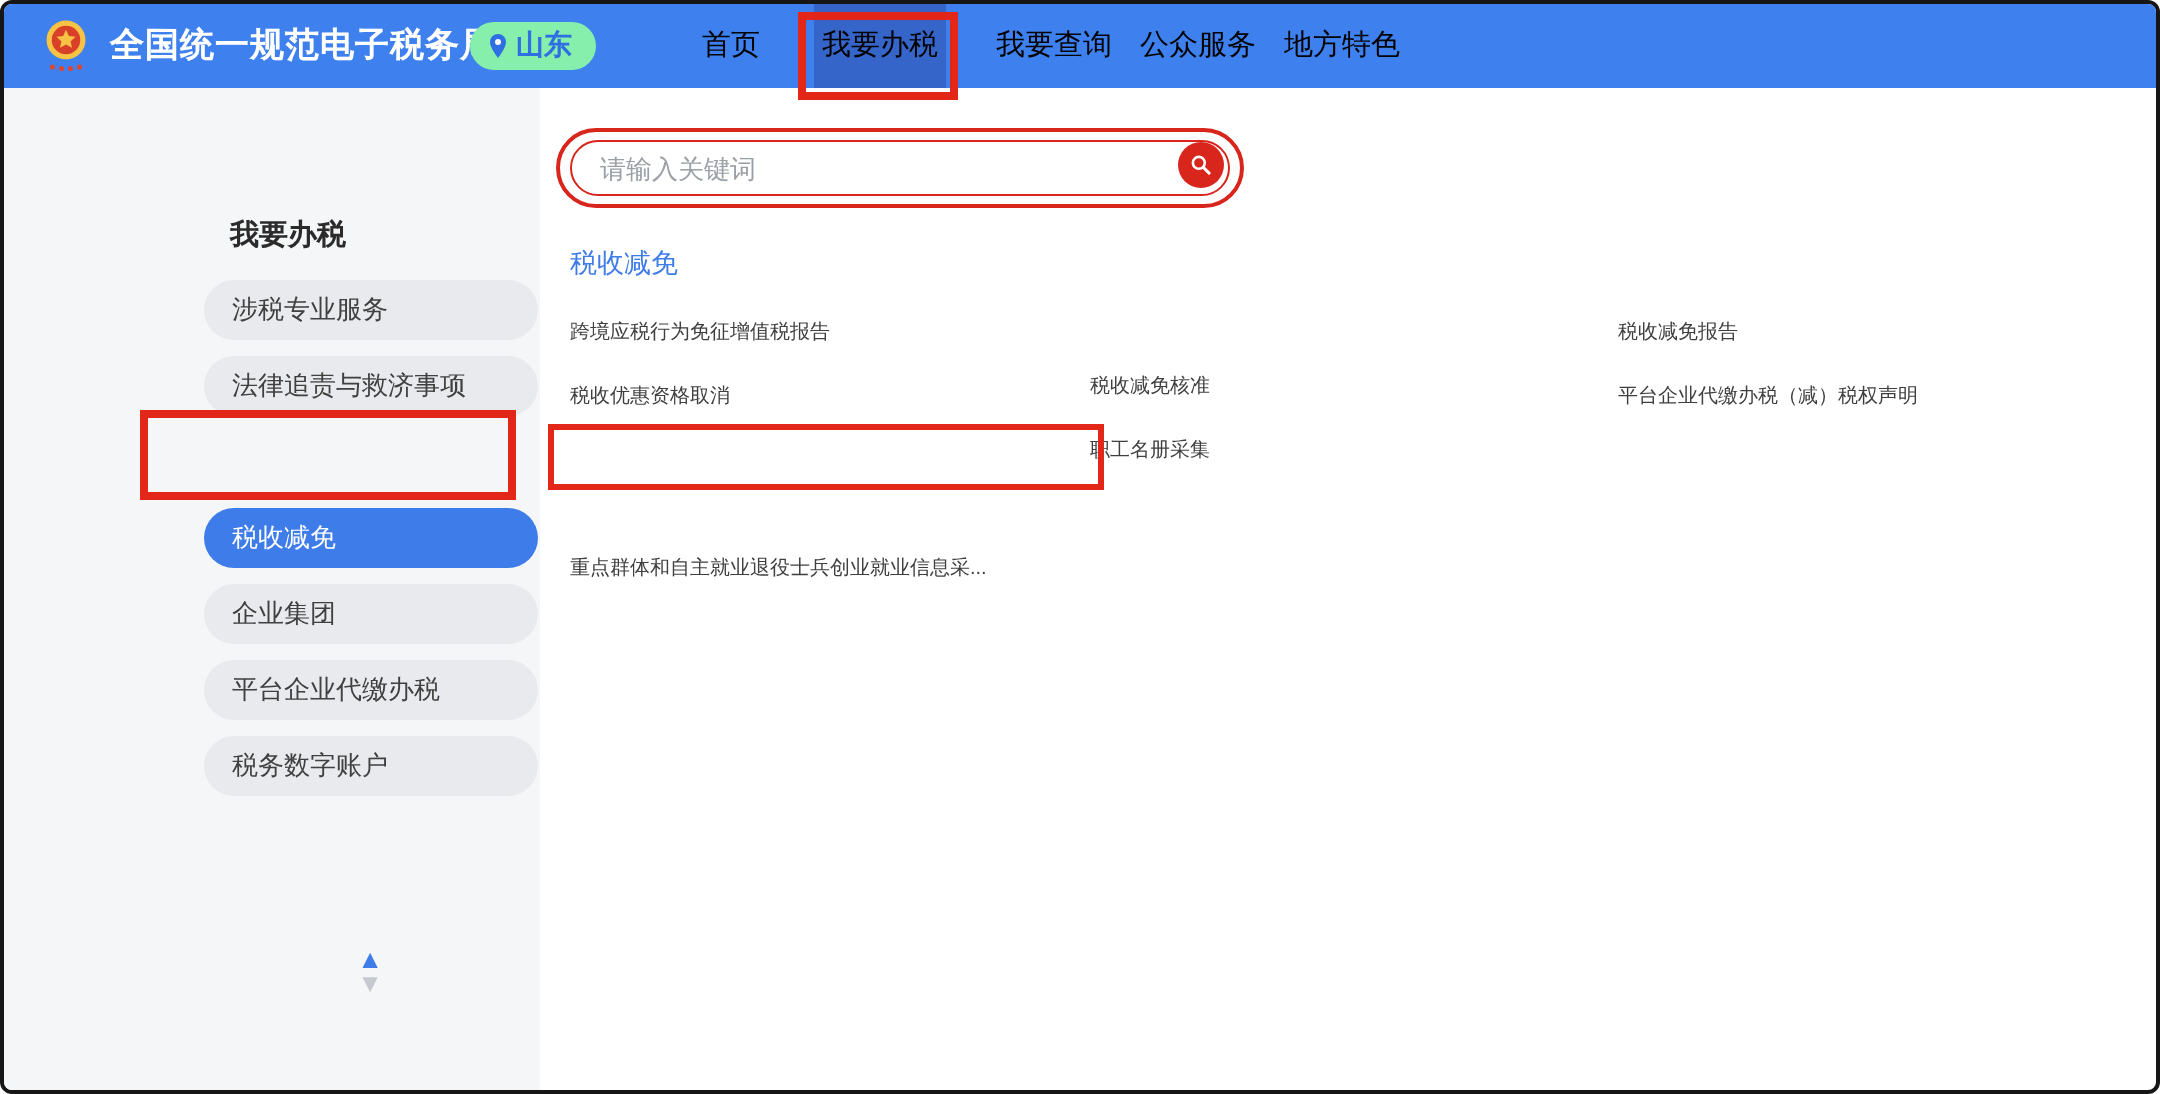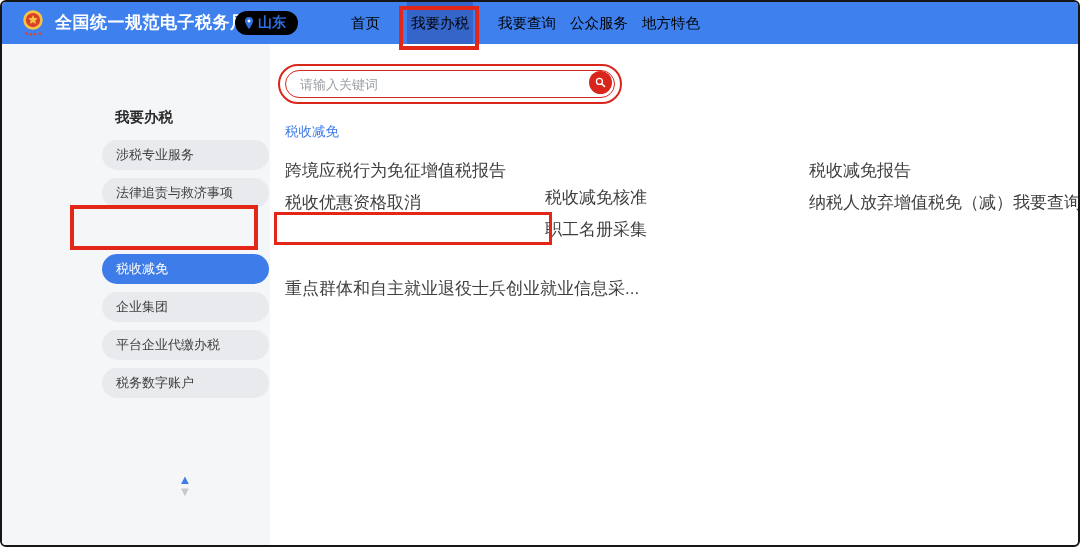--- a/index.html
+++ b/index.html
@@ -7,21 +7,21 @@
   body { font-family:"Liberation Sans","DejaVu Sans",sans-serif; }
   .screen{
     position:relative; width:1080px; height:547px;
     border:2px solid #161616; border-radius:6px; overflow:hidden; background:#fff;
   }
   
   .header{ position:absolute; left:0; top:0; width:100%; height:42px; background:#3e80ee; }
   .logo{ position:absolute; left:16px; top:6px; width:30px; height:30px; }
   .app-title{ position:absolute; left:53px; top:0; height:42px; line-height:42px;
     color:#fff; font-size:17px; font-weight:700; letter-spacing:.5px; }
-  .loc-badge{ position:absolute; left:233px; top:9px; height:24px; background:#000000;
+  .loc-badge{ position:absolute; left:233px; top:9px; height:24px; background:#86efac;
     border-radius:13px; display:flex; align-items:center; padding:0 12px 0 8px; gap:3px; }
   .loc-badge span{ color:#2f6fe4; font-size:14px; font-weight:700; }
   .nav-item{ position:absolute; top:0; height:42px; line-height:42px; color:#000000; font-size:14.5px; cursor:pointer; }
   .nav-item.sel{ left:405px; width:66px; text-align:center; background:#3565c9; }
   
   .sidebar{ position:absolute; left:0; top:42px; width:268px; height:503px; background:#f5f6f8; }
   .side-heading{ position:absolute; left:113px; top:64px; font-size:14.5px; font-weight:700; color:#2b2b2b; }
   .pill{ position:absolute; left:100px; width:167px; height:30px; border-radius:15px;
     background:#e8eaed; color:#404040; font-size:13px; line-height:30px; padding-left:14px; cursor:pointer;
     white-space:nowrap; overflow:hidden; }
@@ -33,21 +33,21 @@
   .search-ring{ position:absolute; left:276px; top:62px; width:344px; height:40px;
     border:2px solid #d9261c; border-radius:20px; pointer-events:none; }
   .search-pill{ position:absolute; left:283px; top:68px; width:330px; height:28px;
     border:1.5px solid #d9261c; border-radius:14px; background:#fff; display:flex; }
   .search-pill input{ flex:1; border:none; outline:none; background:transparent;
     font-size:13px; color:#333; padding:0 8px 0 14px; font-family:inherit; }
   .search-pill input::placeholder{ color:#9aa0a6; }
   .search-btn{ width:23px; height:23px; border-radius:50%; background:#d9261c; border:none;
     margin-right:2px; display:flex; align-items:center; justify-content:center; cursor:pointer; flex:0 0 auto; }
   .section-title{ position:absolute; left:283px; top:121px; color:#3e7cea; font-size:13.5px; }
-  .link{ position:absolute; color:#3f3f3f; font-size:17px; cursor:pointer; white-space:nowrap; }
+  .link{ position:absolute; color:#3f3f3f; font-size:10px; cursor:pointer; white-space:nowrap; }
   .c1{ left:283px; } .c2{ left:543px;margin-top:27px; } .c3{ left:807px; }
   .r1{ top:157px; } .r2{ top:189px; } .r3{ top:231px;margin-top:44px; }
   
   .anno{ position:absolute; border:3px solid #e22718; pointer-events:none; }
   .anno-nav{ left:397px; top:4px; width:80px; height:44px; border-width:4px; }
   .anno-side{ left:68px; top:203px; width:188px; height:45px; border-width:4px; }
   .anno-link{ left:272px; top:210px; width:278px; height:33px; }
 </style>
 </head>
 <body>
@@ -104,20 +104,20 @@
     </button>
   </div>
 
   <div class="section-title">税收减免</div>
 
   <div class="link c1 r1">跨境应税行为免征增值税报告</div>
   <div class="link c2 r1">税收减免核准</div>
   <div class="link c3 r1">税收减免报告</div>
   <div class="link c1 r2">税收优惠资格取消</div>
   <div class="link c2 r2">职工名册采集</div>
-  <div class="link c3 r2">纳税人放弃增值税免（减）我要查询</div>
+  <div class="link c3 r2">平台企业代缴办税（减）税权声明</div>
   <div class="link c1 r3">重点群体和自主就业退役士兵创业就业信息采...</div>
 
   <div class="anno anno-nav"></div>
   <div class="anno anno-side"></div>
   <div class="anno anno-link"></div>
 
 </div>
 
 </body></html>

